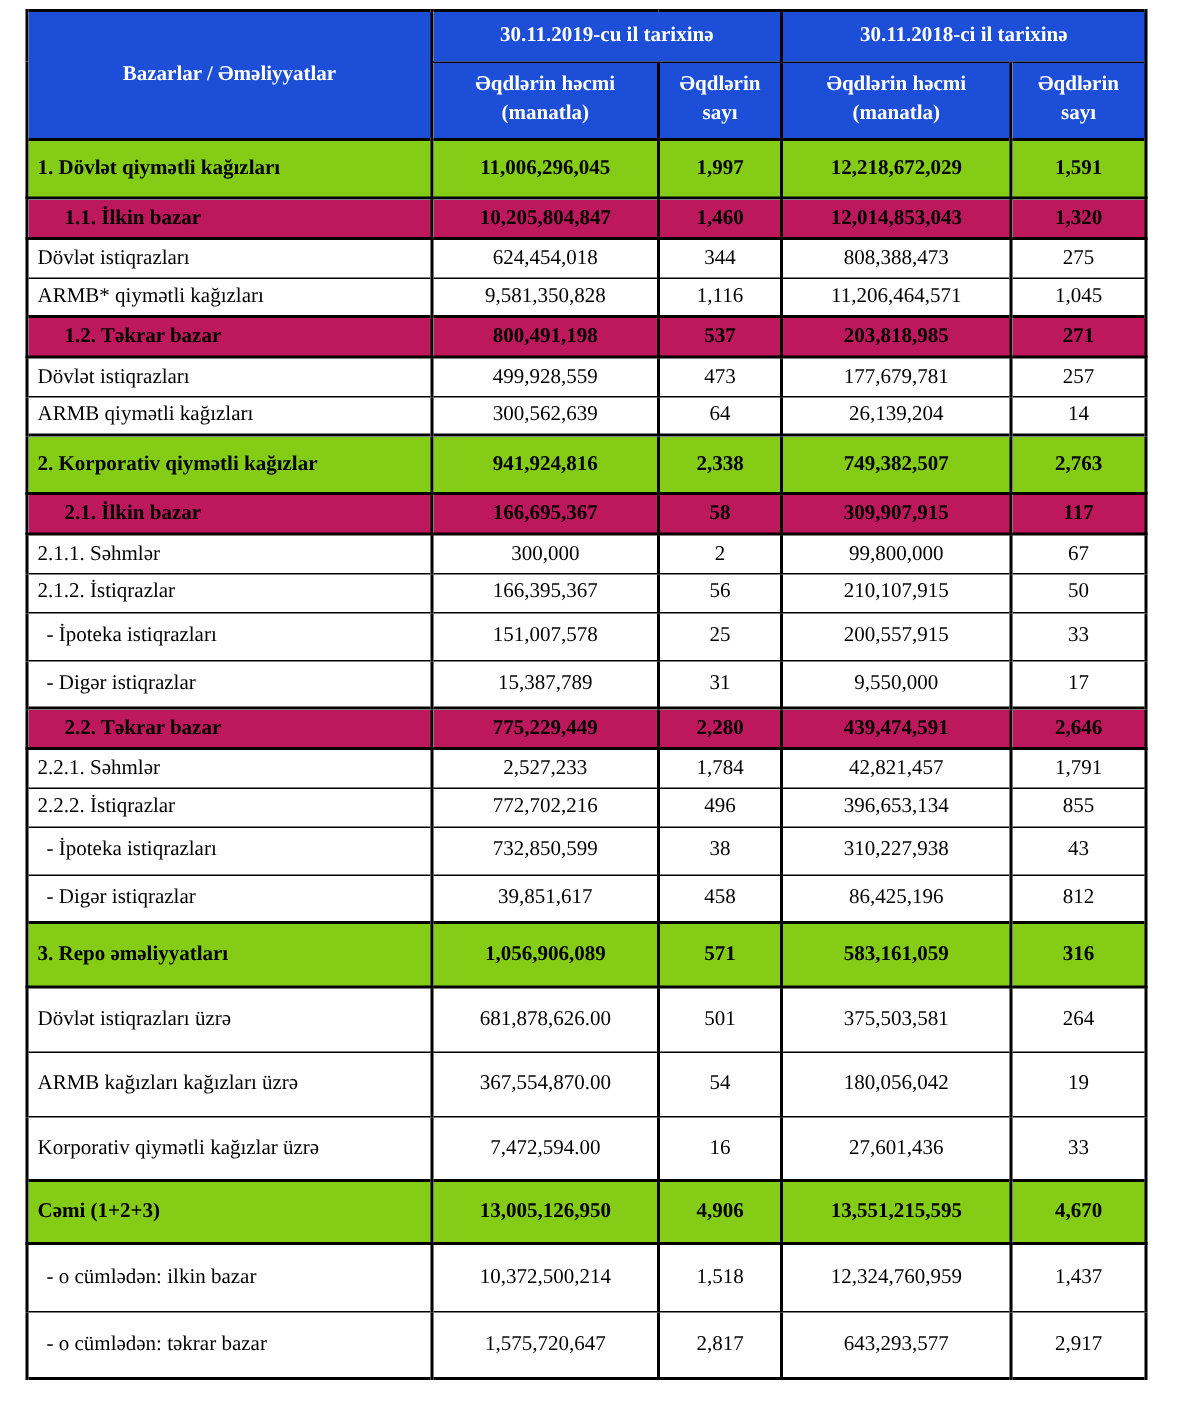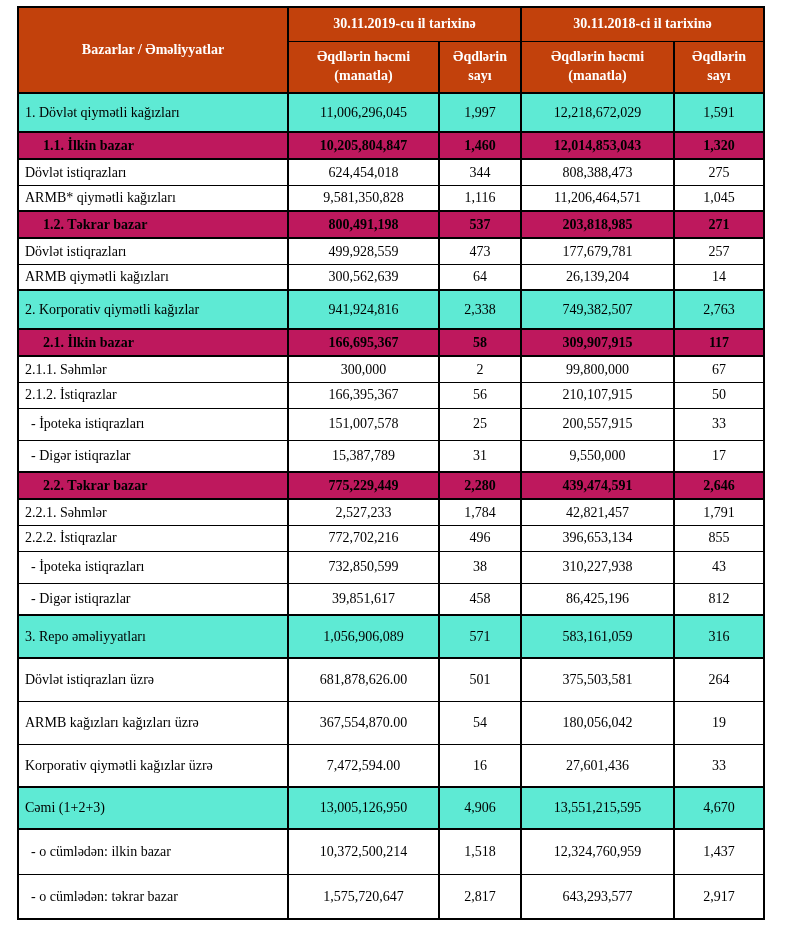--- a/index.html
+++ b/index.html
@@ -30,21 +30,21 @@
     border: 2px solid #000000;
   }
   table.cmp th, table.cmp td {
     border: 1px solid #000000;
     border-left-width: 2px;
     border-right-width: 2px;
     box-sizing: border-box;
     overflow: hidden;
   }
   thead th {
-    background: #c2410c;
+    background: #1d4ed8;
     color: #ffffff;
     font-weight: bold;
     font-size: 14px;
     text-align: center;
     vertical-align: middle;
     border-width: 2px;
     padding: 4px 6px;
     line-height: 1.35;
   }
   thead tr.group-row th { height: 34px; }
@@ -56,22 +56,22 @@
     padding: 2px 4px;
     background: #ffffff;
     line-height: 1.25;
   }
   tbody td.label {
     text-align: left;
     padding-left: 6px;
   }
   
   tr.section td, tr.total td {
-    background: #5eead4;
-    font-weight: normal;
+    background: #84cc16;
+    font-weight: bold;
     border-top-width: 2px;
     border-bottom-width: 2px;
   }
   tr.subsection td {
     background: #be185d;
     font-weight: bold;
     border-top-width: 2px;
     border-bottom-width: 2px;
   }
   tr.subsection td.label { padding-left: 24px; }

